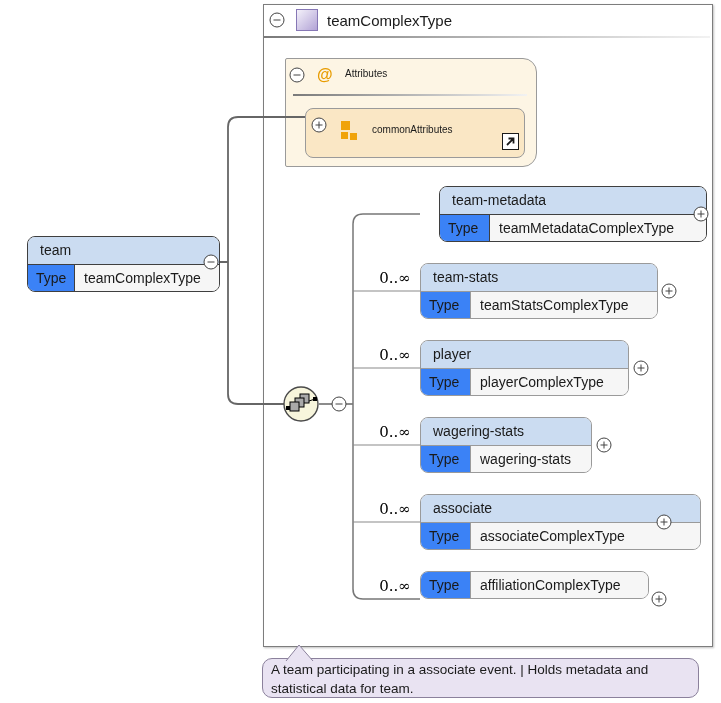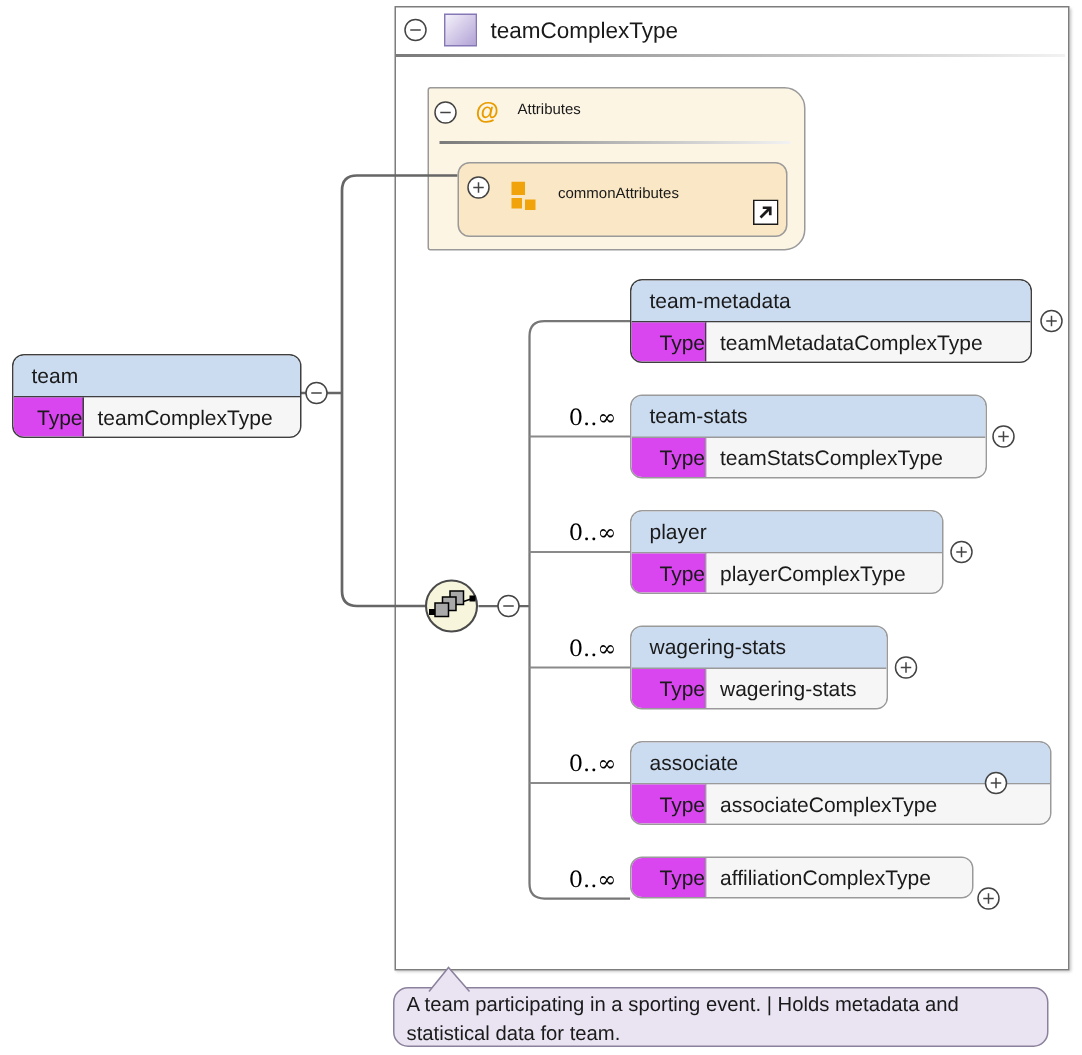--- a/index.html
+++ b/index.html
@@ -36,28 +36,28 @@
   .at-symbol { position:absolute; left:317px; top:66px; font-size:16px; font-weight:bold; color:#e89c00; }
   .attr-inner {
     position:absolute; left:305px; top:108px; width:220px; height:50px;
     background:#fae7c5; border:1px solid #9a9a9a; border-radius:8px; box-sizing:border-box;
   }
   .attr-inner-label { position:absolute; left:372px; top:124px; font-size:10px; }
   .ref-arrow { position:absolute; left:502px; top:133px; width:17px; height:17px; }
 
   
   .box { position:absolute; border-radius:8px; overflow:hidden; box-sizing:border-box; background:#f6f6f6; }
-  .box.required { --bc:#3f3f3f; border:1px solid #3f3f3f; }
+  .box.required { --bc:#3f3f3f; border:1px solid #3f3f3f;margin-left:19px; }
   .box.optional { --bc:#9a9a9a; border:1px solid #9a9a9a; }
   .box-header {
     height:27px; background:#cbdcf1; border-bottom:1px solid var(--bc);
     padding-left:12px; font-size:14px; line-height:27px; white-space:nowrap;
   }
   .type-row { display:flex; height:26px; font-size:14px; line-height:26px; }
-  .type-label { width:50px; background:#d946ef; border-right:1px solid var(--bc); padding-left:8px; box-sizing:border-box;text-align:right; }
+  .type-label { width:50px; background:#3b82f6; border-right:1px solid var(--bc); padding-left:8px; box-sizing:border-box; }
   .type-label.narrow { width:47px; }
   .type-value { flex:1; background:#f6f6f6; padding-left:9px; white-space:nowrap; }
 
   .toggle { position:absolute; width:16px; height:16px; cursor:pointer; }
   .cardinality {
     position:absolute; width:38px; text-align:center;
     font-family:"DejaVu Serif", serif; font-size:15px; color:#000;
   }
 
   
@@ -244,20 +244,20 @@
   </div>
   <div class="toggle" style="left:651px; top:591px;">
     <svg width="16" height="16">
       <circle cx="8" cy="8" r="7" fill="#fff" stroke="#444"></circle>
         <line x1="4.5" y1="8" x2="11.5" y2="8" stroke="#444"></line>
         <line x1="8" y1="4.5" x2="8" y2="11.5" stroke="#444"></line>
     </svg>
   </div>
 
   <div class="annotation">
-    <div>A team participating in a sporting event. | Holds metadata and</div>
+    <div>A team participating in a associate event. | Holds metadata and</div>
     <div>statistical data for team.</div>
   </div>
   <svg class="overlay" style="left:280px; top:642px;" width="40" height="22">
     <path d="M6,19 L19,3 L33,19" fill="#e9e3f2" stroke="#8b819c" stroke-width="1"></path>
   </svg>
 
 </div>
 
 </body></html>

